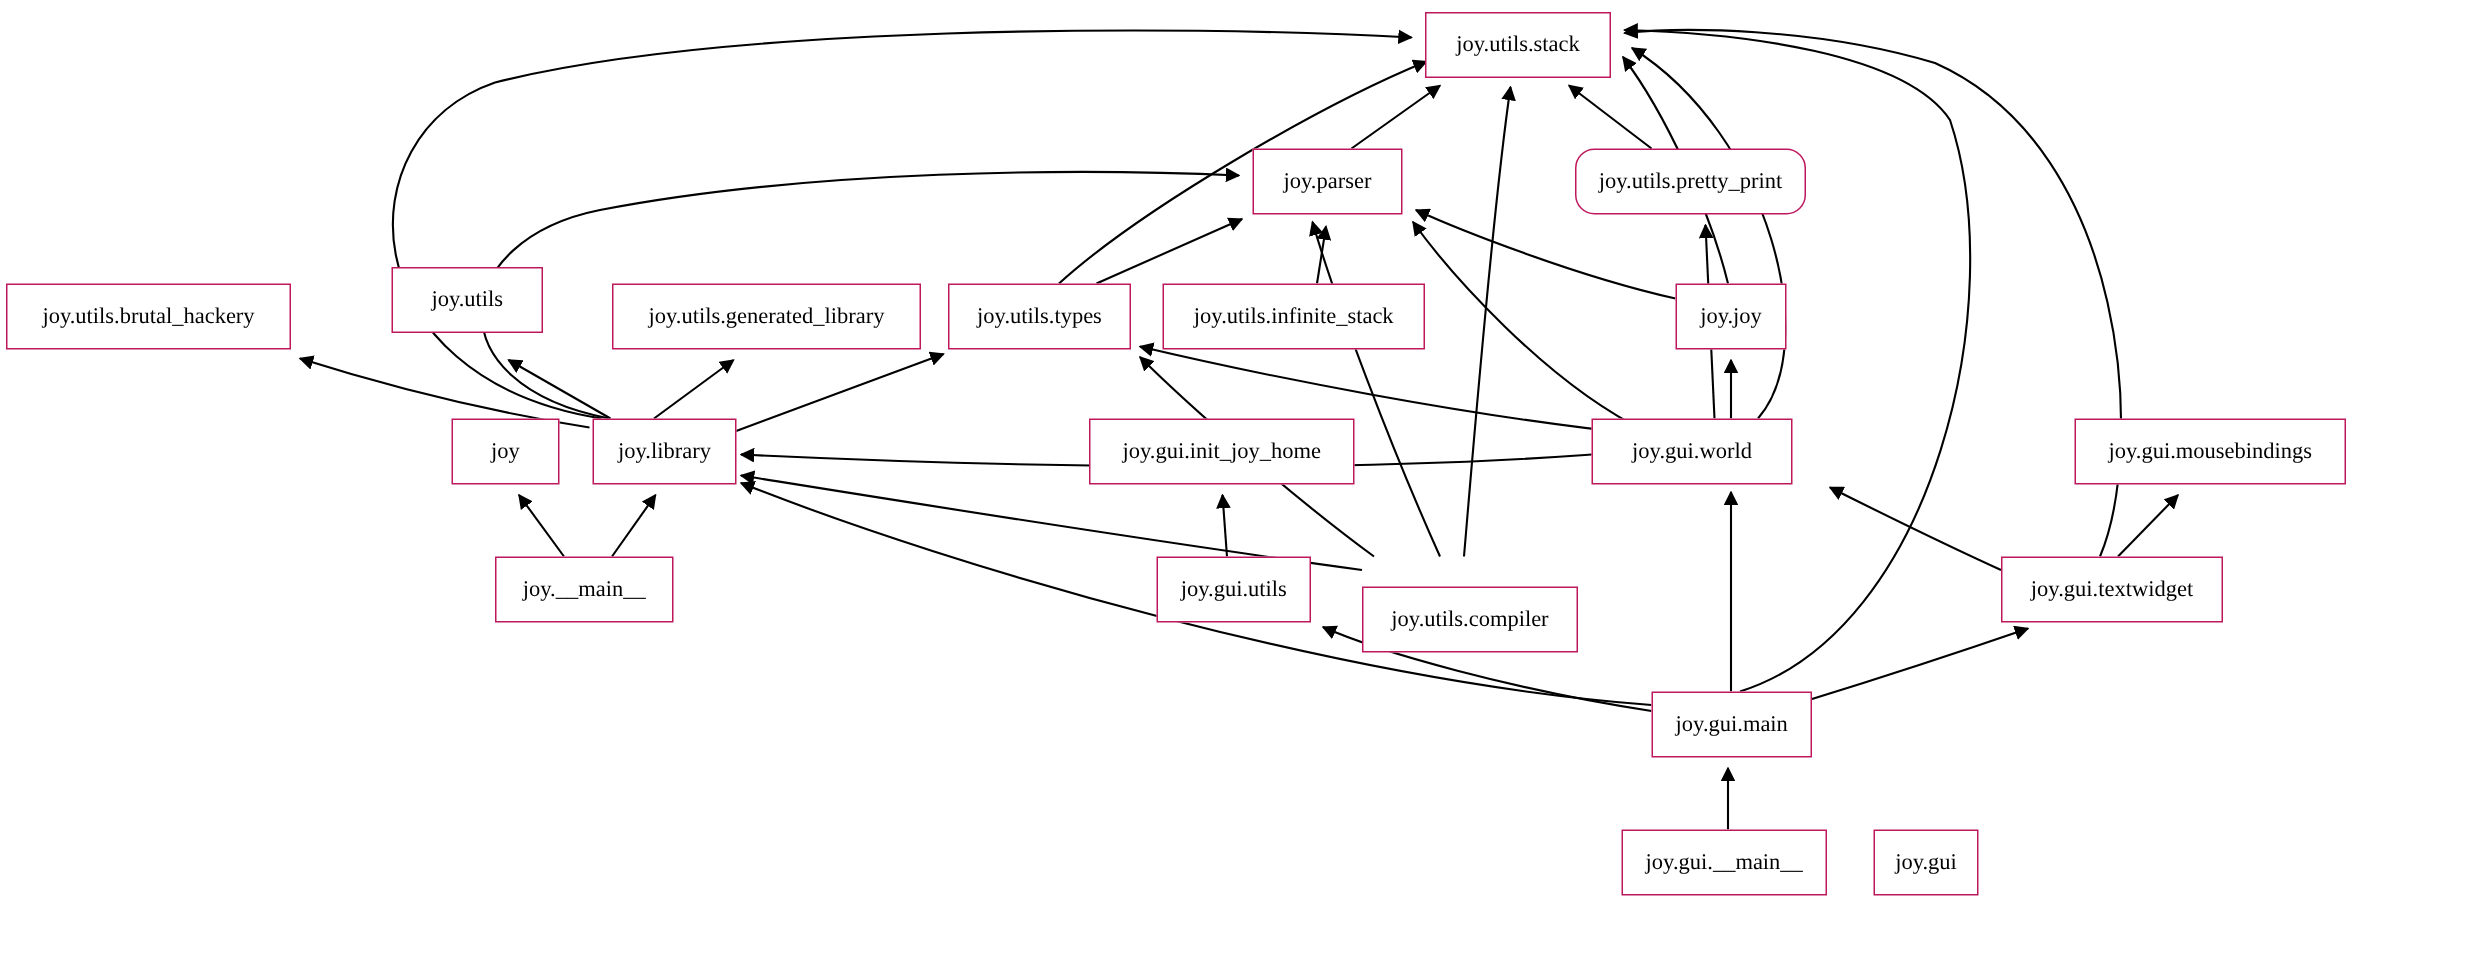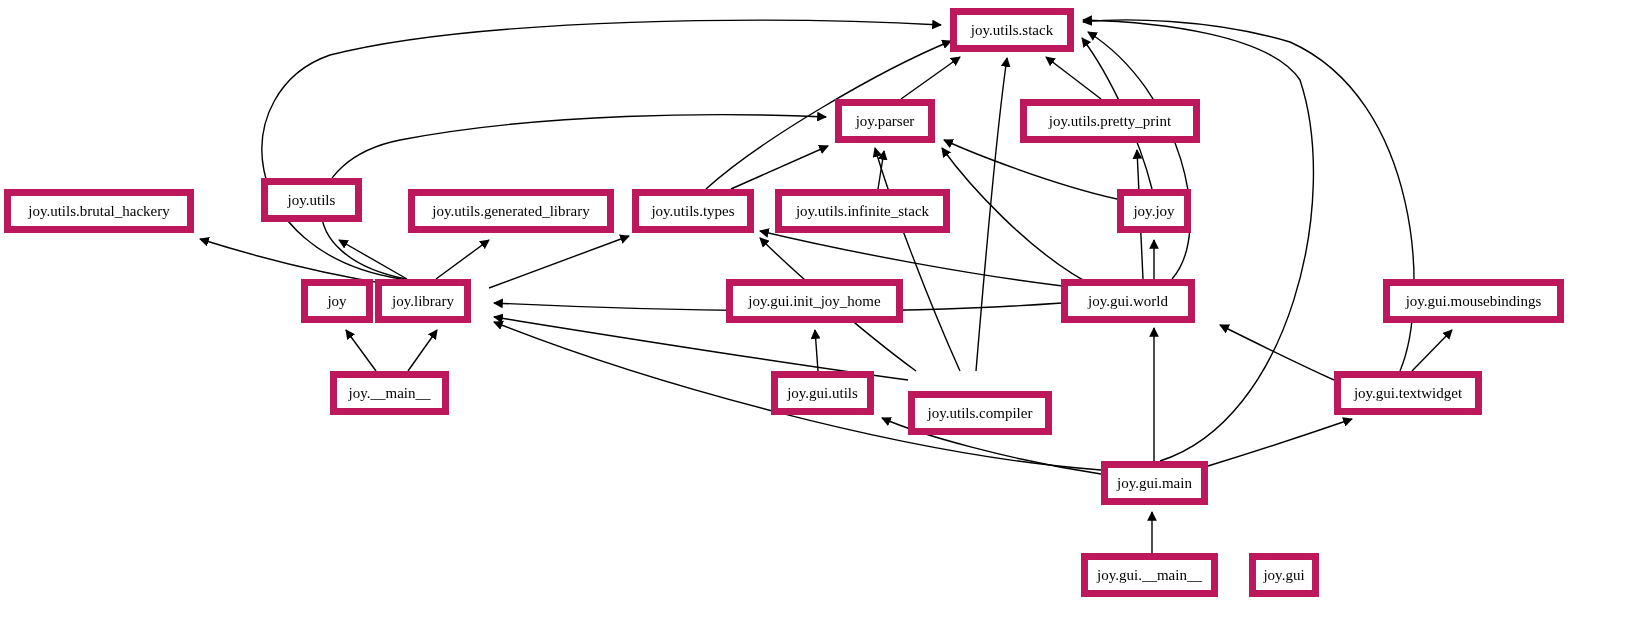--- a/index.html
+++ b/index.html
@@ -26,21 +26,21 @@
   #node-layer {
     position: absolute;
     left: 0;
     top: 0;
     width: 1648px;
     height: 635px;
   }
   .node {
     position: absolute;
     box-sizing: border-box;
-    border: 7px solid #be185d;
+    border: 1px solid #be185d;
     background: #ffffff;
     display: flex;
     align-items: center;
     justify-content: center;
     color: #000000;
     white-space: nowrap;
   }
   .node-label {
     font-family: "Liberation Serif", "DejaVu Serif", serif;
     font-size: 15px;
@@ -137,21 +137,21 @@
   <div id="node-layer">
 
     <div class="node" style="left:950px; top:8px; width:124px; height:44px;">
       <span class="node-label">joy.utils.stack</span>
     </div>
 
     <div class="node" style="left:835px; top:99px; width:100px; height:44px;">
       <span class="node-label">joy.parser</span>
     </div>
 
-    <div class="node" style="left:1020px; top:99px; width:180px; height:44px;">
+    <div class="node" style="left:1050px; top:99px; width:154px; height:44px;border-radius:13px;">
       <span class="node-label">joy.utils.pretty_print</span>
     </div>
 
     <div class="node" style="left:4px; top:189px; width:190px; height:44px;">
       <span class="node-label">joy.utils.brutal_hackery</span>
     </div>
 
     <div class="node" style="left:261px; top:178px; width:101px; height:44px;text-align:center;">
       <span class="node-label">joy.utils</span>
     </div>
@@ -169,21 +169,21 @@
     </div>
 
     <div class="node" style="left:1117px; top:189px; width:74px; height:44px;">
       <span class="node-label">joy.joy</span>
     </div>
 
     <div class="node" style="left:301px; top:279px; width:72px; height:44px;">
       <span class="node-label">joy</span>
     </div>
 
-    <div class="node" style="left:375px; top:279px; width:96px; height:44px;text-align:center;">
+    <div class="node" style="left:395px; top:279px; width:96px; height:44px;text-align:center;">
       <span class="node-label">joy.library</span>
     </div>
 
     <div class="node" style="left:726px; top:279px; width:177px; height:44px;">
       <span class="node-label">joy.gui.init_joy_home</span>
     </div>
 
     <div class="node" style="left:1061px; top:279px; width:134px; height:44px;">
       <span class="node-label">joy.gui.world</span>
     </div>

